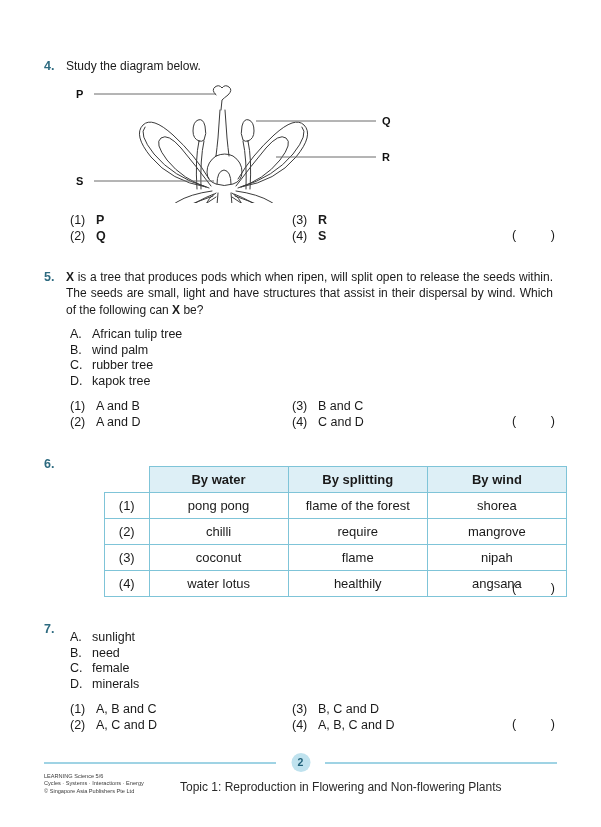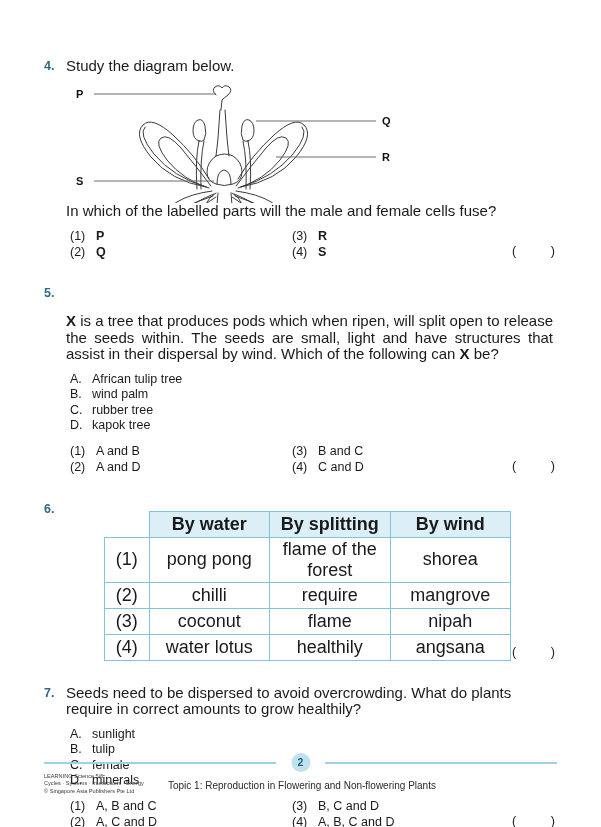--- a/index.html
+++ b/index.html
@@ -36,28 +36,27 @@
     width: 22px;
     flex: 0 0 22px;
     line-height: 16px;
     padding-top: 0px;
   }
   .q-body {
     flex: 1 1 auto;
     min-width: 0;
   }
   .q-text {
-    font-size: 15px;
+    font-size: 12px;
     line-height: 16.5px;
     margin: 0;
   }
   .q-text.justify {
     text-align: justify;
     text-align-last: left;
-    margin-top: 28px;
   }
   .bold {
     font-weight: bold;
   }
 
   
   .letters {
     margin-top: 9px;
     padding-left: 4px;
   }
@@ -104,22 +103,22 @@
 
   
   .tbl-wrap {
     margin-top: 10px;
     padding-left: 38px;
     position: relative;
   }
   table.disp {
     border-collapse: collapse;
     table-layout: fixed;
-    width: 407px;
-    font-size: 18px;
+    width: 463px;
+    font-size: 13px;
   }
   table.disp td, table.disp th {
     border: 1px solid #7fc4d8;
     height: 23px;
     text-align: center;
     vertical-align: middle;
     padding: 1px 2px;
     font-weight: normal;
   }
   table.disp thead th {
@@ -184,23 +183,23 @@
   .foot-left {
     position: absolute;
     left: 44px;
     top: 26px;
     font-size: 5.6px;
     line-height: 7.4px;
     color: #3a3a3a;
   }
   .foot-topic {
     position: absolute;
-    left: 168px;
+    left: 180px;
     top: 33px;
-    font-size: 10px;
+    font-size: 12px;
     color: #2a2a2a;
   }
 
   .sp-4  { margin-top: 14px; }
   .sp-5  { margin-top: 25px; }
   .sp-6  { margin-top: 26px; }
   .sp-7  { margin-top: 24px; }
 </style>
 </head>
 <body>
@@ -260,21 +259,20 @@
 
           <g font-family="Liberation Sans, sans-serif" font-size="11" font-weight="bold" fill="#111">
             <text x="10" y="17">P</text>
             <text x="316" y="44">Q</text>
             <text x="316" y="80">R</text>
             <text x="10" y="104">S</text>
           </g>
         </svg>
       </div>
 
-      <p class="q-text">In which of the labelled parts will the male and female cells fuse?</p>
 
       <div class="opts">
         <div class="opt-line">
           <span class="opt-cell">
             <span class="opt-key">(1)</span>
             <span class="opt-val b">P</span>
           </span>
           <span class="opt-cell">
             <span class="opt-key">(3)</span>
             <span class="opt-val b">R</span>
@@ -387,30 +385,29 @@
           </tbody>
         </table>
         <span class="bracket" style="right:-2px; bottom:2px;">(          )</span>
       </div>
     </div>
   </div>
 
   <div class="q sp-7">
     <div class="q-num">7.</div>
     <div class="q-body">
-      <p class="q-text">Seeds need to be dispersed to avoid overcrowding. What do plants require in correct amounts to grow healthily?</p>
 
       <div class="letters">
         <div class="letter-row">
           <span class="letter-key">A.</span>
           <span>sunlight</span>
         </div>
         <div class="letter-row">
           <span class="letter-key">B.</span>
-          <span>tulip</span>
+          <span>need</span>
         </div>
         <div class="letter-row">
           <span class="letter-key">C.</span>
           <span>female</span>
         </div>
         <div class="letter-row">
           <span class="letter-key">D.</span>
           <span>minerals</span>
         </div>
       </div>

